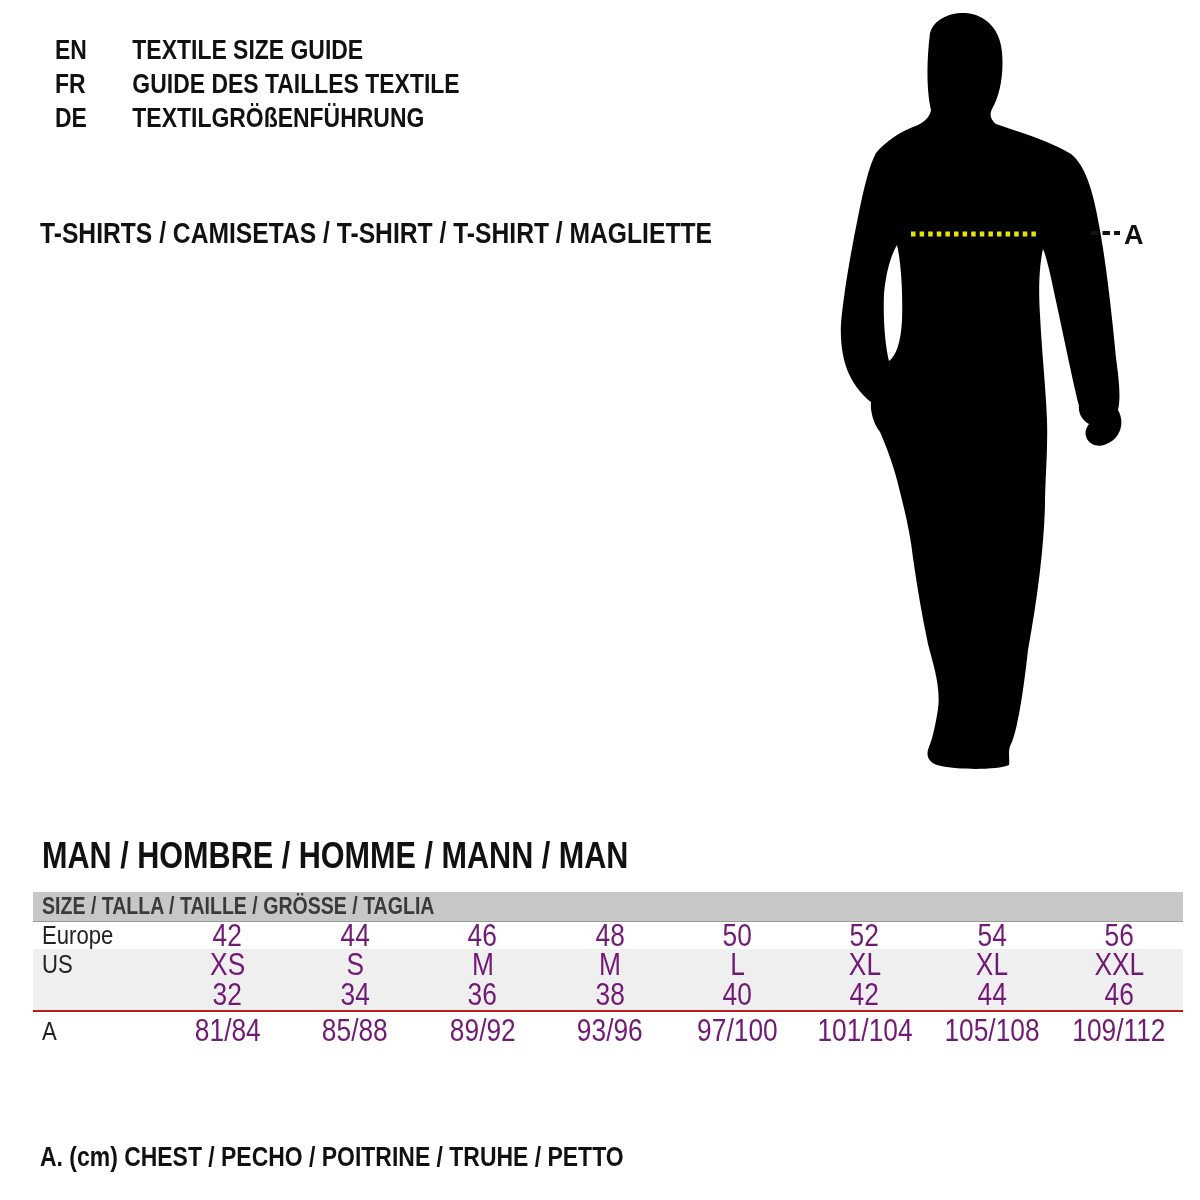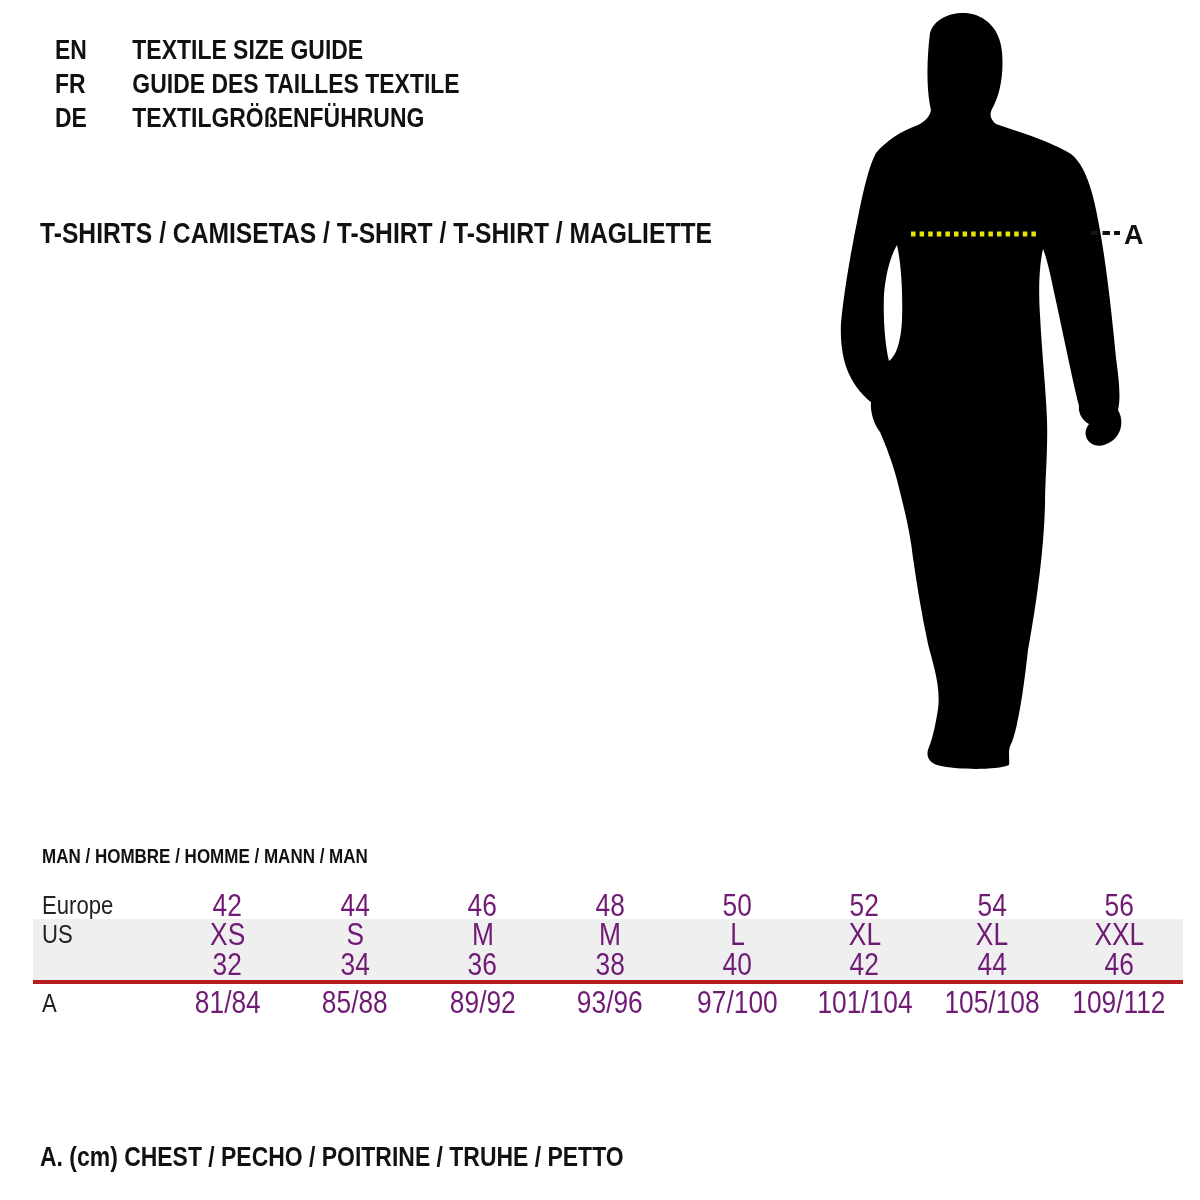--- a/index.html
+++ b/index.html
@@ -22,35 +22,35 @@
   .lang-code { display: inline-block; width: 91px; }
 
   
   #category-block { left: 40px; top: 217px; font-size: 29px; font-weight: bold; }
   .cat-line { height: 34px; display: flex; align-items: flex-start; }
 
   
   #figure-svg { left: 0; top: 0; }
 
   
-  #gender-line { left: 42px; top: 842px; height: 28px; display: flex; align-items: center; font-size: 20px; font-weight: bold; }
+  #gender-line { left: 42px; top: 842px; height: 28px; display: flex; align-items: center; font-size: 36px; font-weight: bold; }
 
   
   #size-table { left: 33px; top: 892px; width: 1150px; }
   .thead {
     height: 30px; box-sizing: border-box;
     background: #c7c7c7; border-bottom: 1px solid #9a9a9a;
     display: flex; align-items: center; padding-left: 9px;
     font-size: 23px; font-weight: bold; color: #3a3a3a;
   }
   .trow { display: flex; align-items: center; }
   .tlabel { width: 131px; box-sizing: border-box; padding-left: 9px; font-size: 26px; color: #222; }
   .tcell { flex: 1; text-align: center; font-size: 31px; color: #701a75; }
   .row-europe { height: 27px; }
-  .band { background: #efefef; border-bottom: 4px solid #b91c1c; }
+  .band { background: #efefef; border-bottom: 2px solid #b91c1c; }
   .row-us { height: 31px; }
   .row-num { height: 30px; }
   .row-a { height: 38px; }
 
   
   #footnote-line { left: 40px; top: 1097px; height: 28px; display: flex; align-items: center; font-size: 27px; font-weight: bold; margin-top: 46px; }
 </style>
 </head>
 <body>
 
@@ -119,20 +119,23 @@
   <div class="cat-line">
     <span class="cond">T-SHIRTS / CAMISETAS / T-SHIRT / T-SHIRT / MAGLIETTE</span>
   </div>
 </div>
 
 <div id="gender-line" class="abs">
   <span class="cond">MAN / HOMBRE / HOMME / MANN / MAN</span>
 </div>
 
 <div id="size-table" class="abs">
+  <div class="thead">
+    <span class="cond">SIZE / TALLA / TAILLE / GRÖSSE / TAGLIA</span>
+  </div>
 
   <div class="trow row-europe">
     <div class="tlabel"><span class="cond">Europe</span></div>
     <div class="tcell"><span class="condc">42</span></div>
     <div class="tcell"><span class="condc">44</span></div>
     <div class="tcell"><span class="condc">46</span></div>
     <div class="tcell"><span class="condc">48</span></div>
     <div class="tcell"><span class="condc">50</span></div>
     <div class="tcell"><span class="condc">52</span></div>
     <div class="tcell"><span class="condc">54</span></div>

